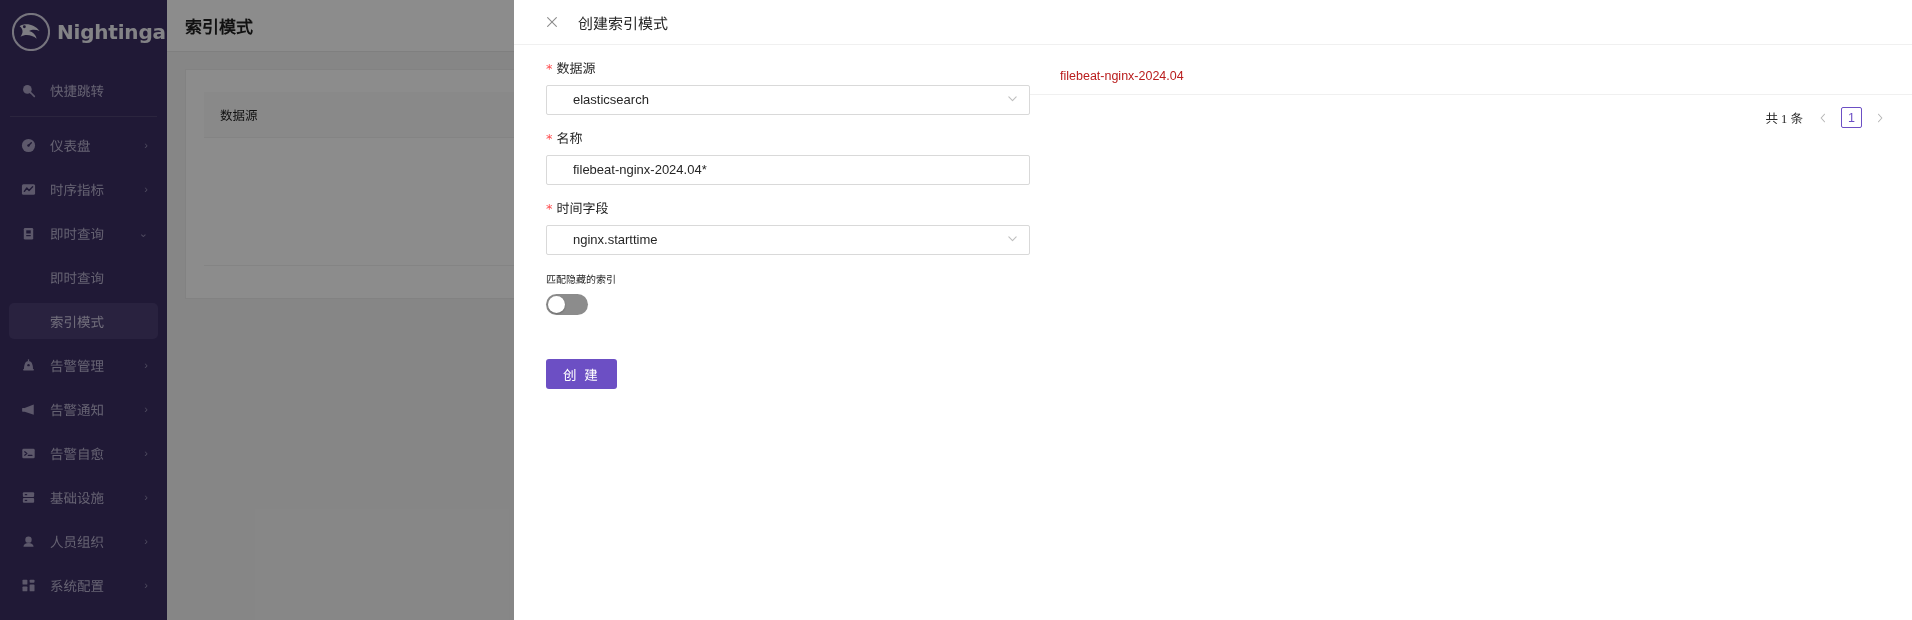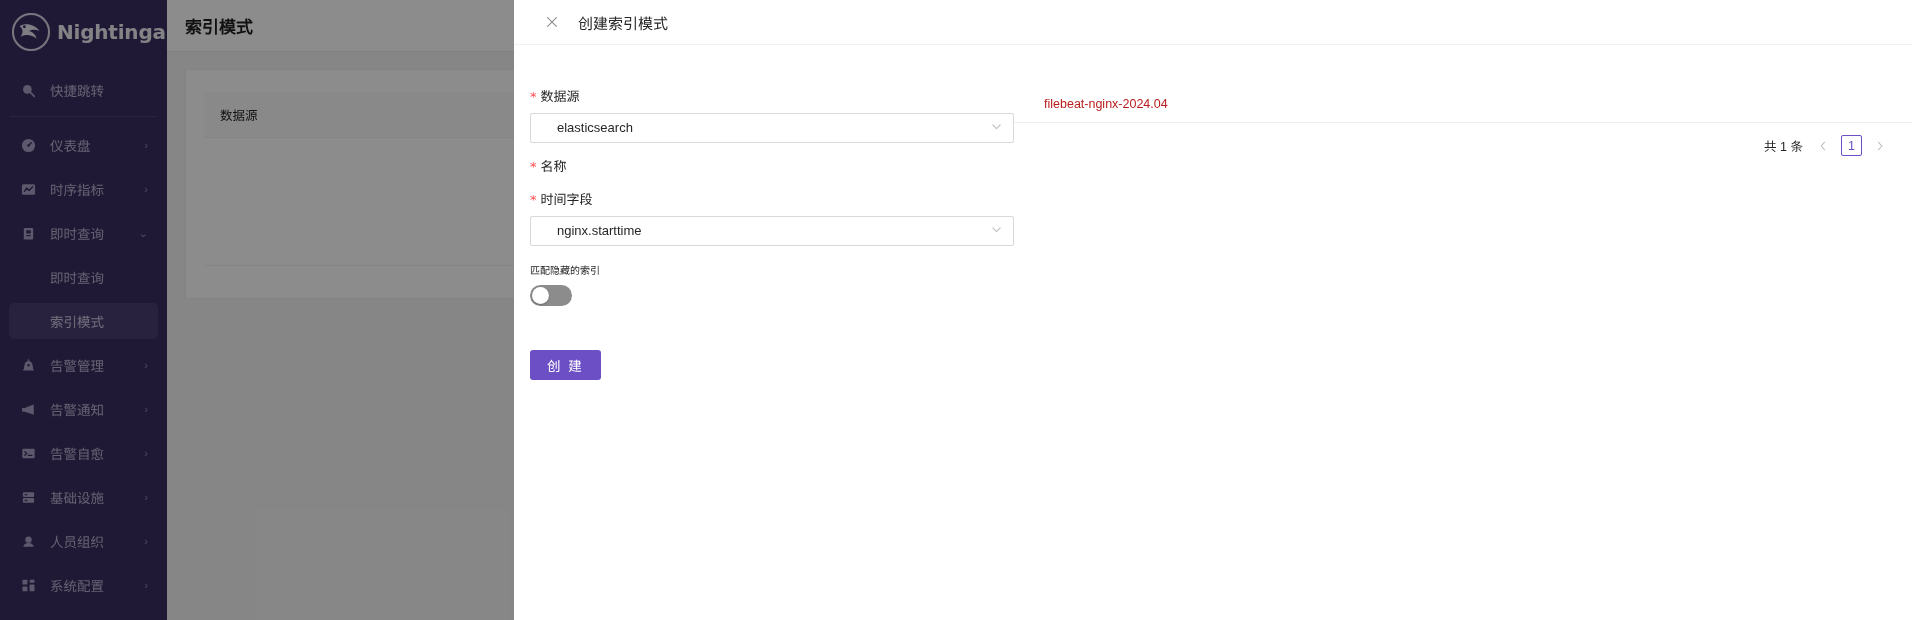--- a/index.html
+++ b/index.html
@@ -111,38 +111,38 @@
     position: absolute; left: 0; top: 0;
     width: 1912px; height: 620px;
     background: rgba(0,0,0,0.45);
   }
 
   
   .drawer {
     position: absolute; right: 0; top: 0;
     width: 1398px; height: 620px;
     background: #ffffff;
-    display: flex; flex-direction: column; gap: 28px;
+    display: flex; flex-direction: column;
   }
   .drawer-header {
     height: 45px; flex: 0 0 45px;
     border-bottom: 1px solid #f0f0f0;
     display: flex; align-items: center;
     padding-left: 30px;
   }
   .drawer-close {
     width: 16px; height: 16px;
     color: #8c8c8c; cursor: pointer;
     display: inline-flex; align-items: center; justify-content: center;
     margin-right: 18px;
   }
   .drawer-title { font-size: 15px; color: #262626; }
   .drawer-body { flex: 1 1 auto; display: flex; }
 
-  .form-col { width: 500px; flex: 0 0 500px; padding: 16px 0 0 16px; }
+  .form-col { width: 500px; flex: 0 0 500px; padding: 16px 0 0 16px; margin-left: 16px; }
   .field { margin-bottom: 16px; }
   .field-label {
     font-size: 13px; color: #262626;
     margin-bottom: 7px; line-height: 1.3;
   }
   .req { color: #ff4d4f; margin-right: 4px; font-family: "DejaVu Sans", sans-serif; }
   .ctrl {
     position: relative;
     height: 30px;
     border: 1px solid #d9d9d9;
@@ -188,21 +188,21 @@
     font-size: 12.5px; color: #b91c1c;
     padding: 8px 0 11px 30px;
     border-bottom: 1px solid #f0f0f0;
   }
   .pager {
     display: flex; align-items: center; justify-content: flex-end;
     gap: 8px;
     padding: 12px 22px 0 0;
     font-size: 12.5px; color: #262626;
   }
-  .pager .total { margin-right: 2px; }
+  .pager .total { margin-right: 2px; font-family: Liberation Serif, serif; }
   .pager .arrow {
     width: 20px; height: 20px;
     display: inline-flex; align-items: center; justify-content: center;
     color: #b5b5b5; cursor: pointer; font-size: 12px;
   }
   .pager .pagenum {
     width: 21px; height: 21px;
     border: 1px solid #6c4fc4; border-radius: 2px;
     color: #6c4fc4; font-size: 12.5px;
     display: inline-flex; align-items: center; justify-content: center;
@@ -406,20 +406,23 @@
               <svg viewBox="0 0 16 16" width="13" height="13" fill="none" stroke="currentColor" stroke-width="1.4" stroke-linecap="round" stroke-linejoin="round">
                 <polyline points="3.5,6 8,10.5 12.5,6"></polyline>
               </svg>
             </span>
           </div>
         </div>
 
         <div class="field">
           <div class="field-label">
             <span class="req">*</span><span>名称</span>
+          </div>
+          <div class="ctrl">
+            <span>filebeat-nginx-2024.04*</span>
           </div>
         </div>
 
         <div class="field">
           <div class="field-label">
             <span class="req">*</span><span>时间字段</span>
           </div>
           <div class="ctrl select">
             <span>nginx.starttime</span>
             <span class="caret">

